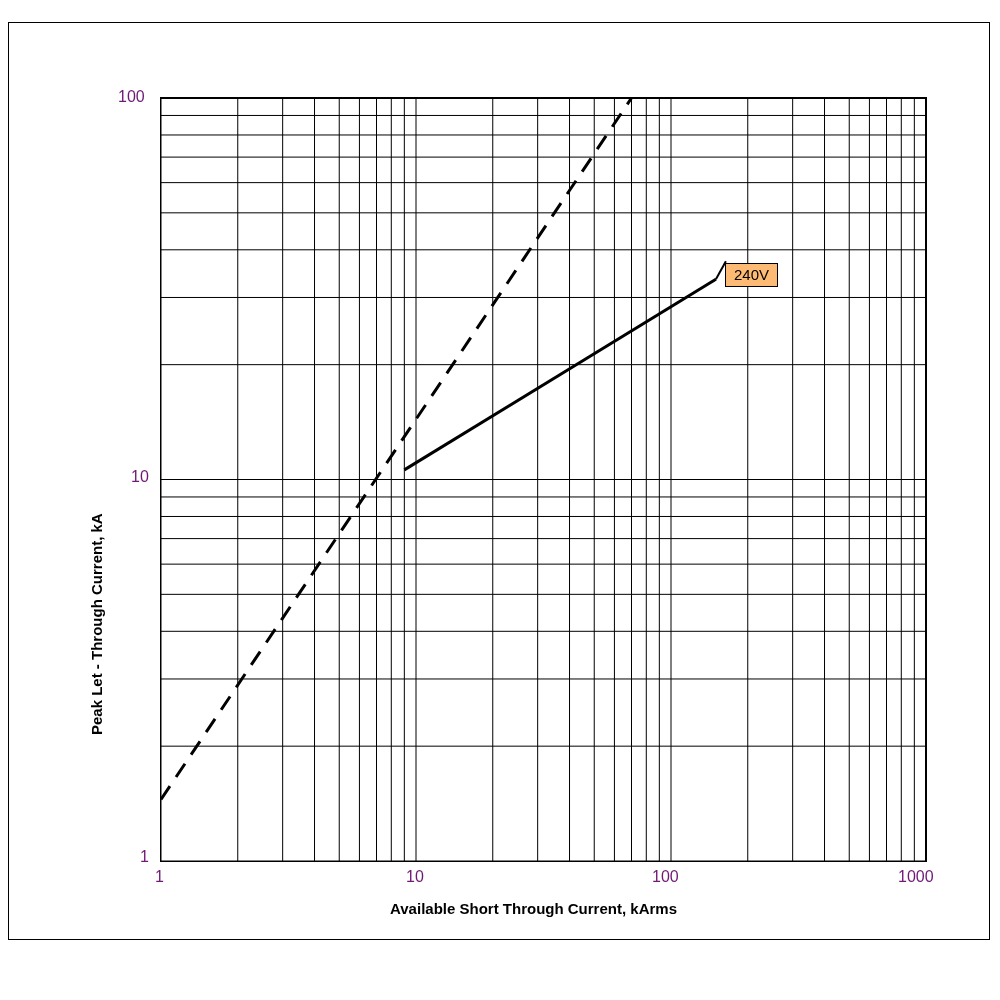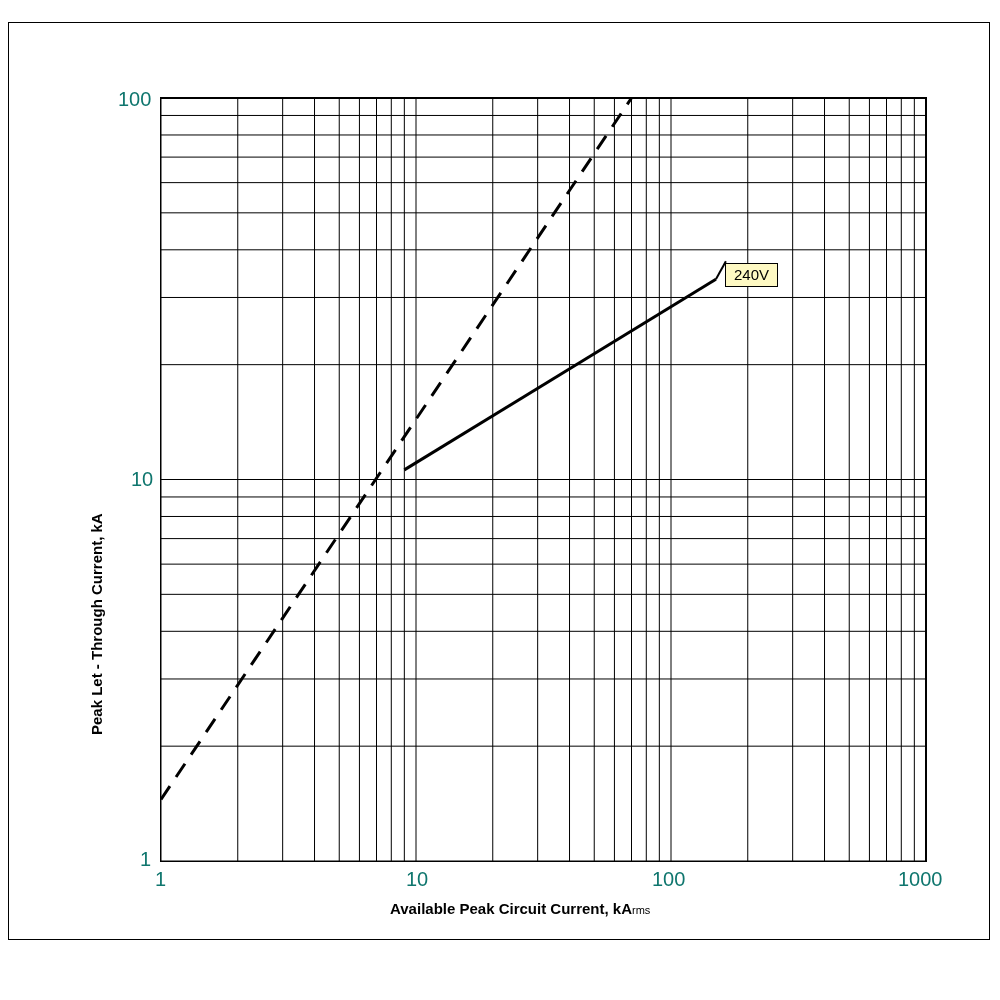--- a/index.html
+++ b/index.html
@@ -55,33 +55,33 @@
   }
   .xlabel {
     position: absolute;
     font-size: 15px;
     font-weight: bold;
     color: #000000;
     white-space: nowrap;
   }
   .tick {
     position: absolute;
-    font-size: 20px;
-    color: #0f766e;
+    font-size: 16px;
+    color: #701a75;
     white-space: nowrap;
   }
   .sub {
-    font-size: 11px;
-    font-weight: normal;
+    font-size: 15px;
+    font-weight: bold;
     margin-top: 28px;
   }
   #series-label {
     position: absolute;
     border: 1px solid #000000;
-    background: #fef9c3;
+    background: #fdba74;
     font-size: 15px;
     color: #000000;
     padding: 3px 8px 4px 8px;
     line-height: 1;
     white-space: nowrap;
   }
 </style>
 </head>
 <body>
 
@@ -94,21 +94,21 @@
   <div class="tick" style="left:118px; top:88px;">100</div>
   <div class="tick" style="left:131px; top:468px;">10</div>
   <div class="tick" style="left:140px; top:848px;">1</div>
 
   <div class="tick" style="left:155px; top:868px;">1</div>
   <div class="tick" style="left:406px; top:868px;">10</div>
   <div class="tick" style="left:652px; top:868px;">100</div>
   <div class="tick" style="left:898px; top:868px;text-align:right;">1000</div>
 
   <div class="xlabel" style="left:390px; top:900px;">
-    <span>Available Peak Circuit Current, kA</span><span class="sub">rms</span>
+    <span>Available Short Through Current, kA</span><span class="sub">rms</span>
   </div>
 
   <div id="plot">
     <svg id="grid-svg" width="765" height="763" viewBox="0 0 765 763">
       <g id="gridlines" stroke="#000000" stroke-width="1" fill="none">
           <line x1="0.00" y1="0" x2="0.00" y2="763"></line>
           <line x1="76.76" y1="0" x2="76.76" y2="763"></line>
           <line x1="121.67" y1="0" x2="121.67" y2="763"></line>
           <line x1="153.53" y1="0" x2="153.53" y2="763"></line>
           <line x1="178.24" y1="0" x2="178.24" y2="763"></line>

